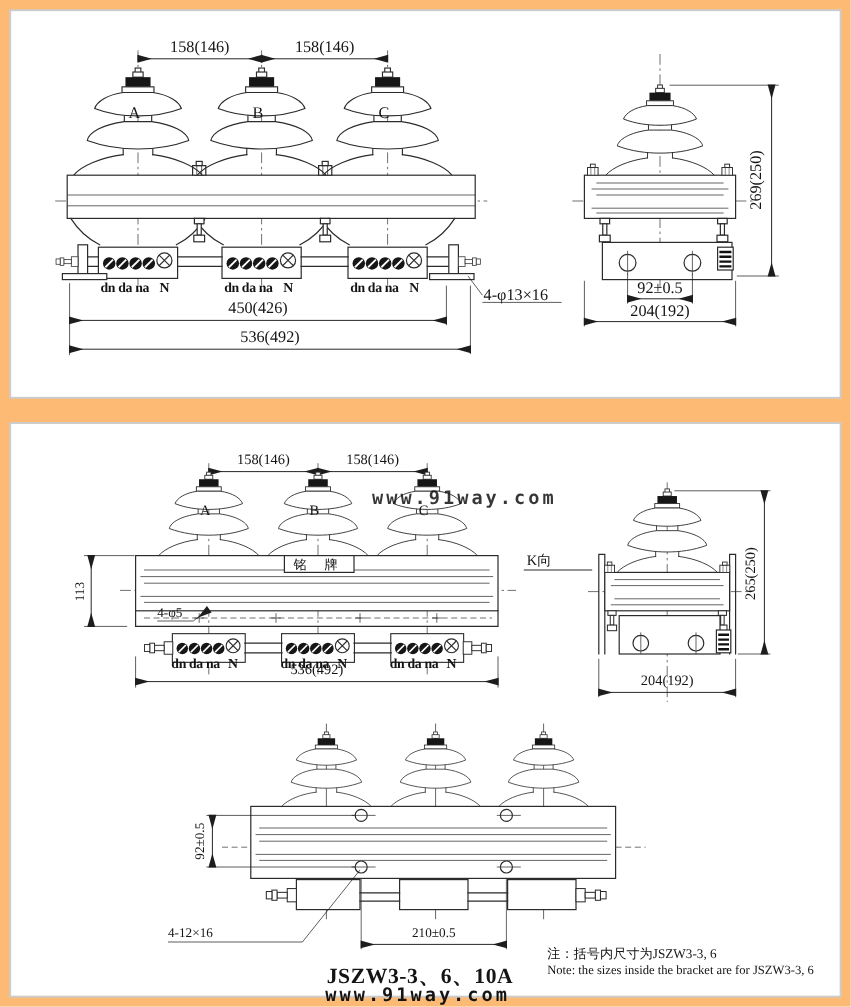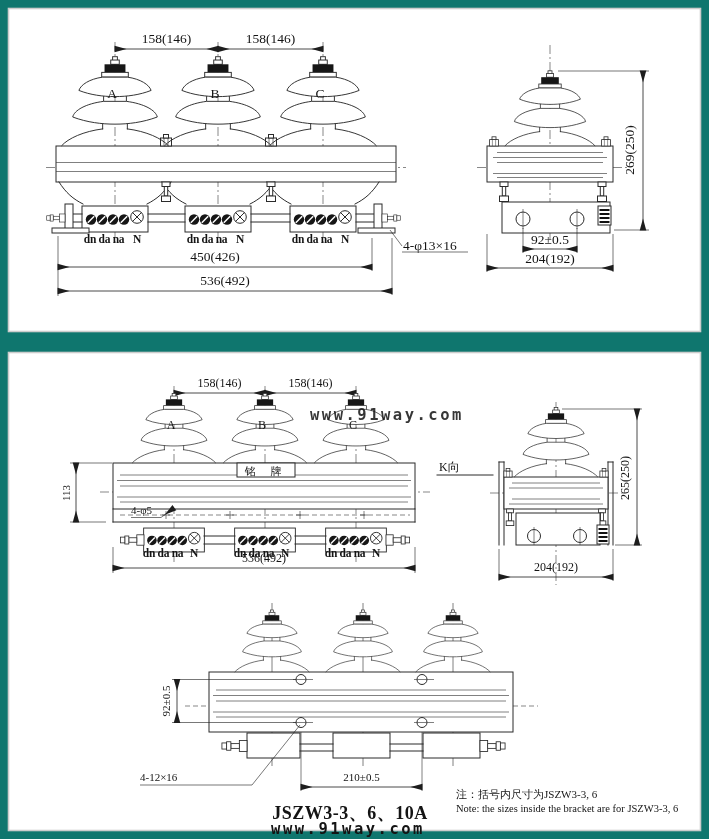--- a/index.html
+++ b/index.html
@@ -1,16 +1,16 @@
 <!DOCTYPE html>
 <html><head>
 <meta charset="utf-8">
 <style>
   html,body{margin:0;padding:0;background:#fff;}
-  #stage{position:relative;width:709px;height:839px;background:#0f766e;overflow:hidden;}
+  #stage{position:relative;width:709px;height:839px;background:#fdba74;overflow:hidden;}
   svg{position:absolute;left:0;top:0;}
   .frame{fill:#fff;stroke:#cccccc;stroke-width:1.6;}
   .ln{stroke:#2b2b2b;stroke-width:1;fill:none;stroke-linecap:square;}
   .lf{stroke:#2b2b2b;stroke-width:1;fill:#fff;}
   .blk{fill:#161616;stroke:none;}
   .lnt{stroke:#3a3a3a;stroke-width:.65;fill:none;}
   .cl{stroke:#555;stroke-width:.7;fill:none;stroke-dasharray:9 3 2 3;}
   .dsh{stroke:#555;stroke-width:.7;fill:none;stroke-dasharray:5 3;}
   .dim{stroke:#1d1d1d;stroke-width:.8;fill:none;}
   .ext{stroke:#1d1d1d;stroke-width:.6;fill:none;}

